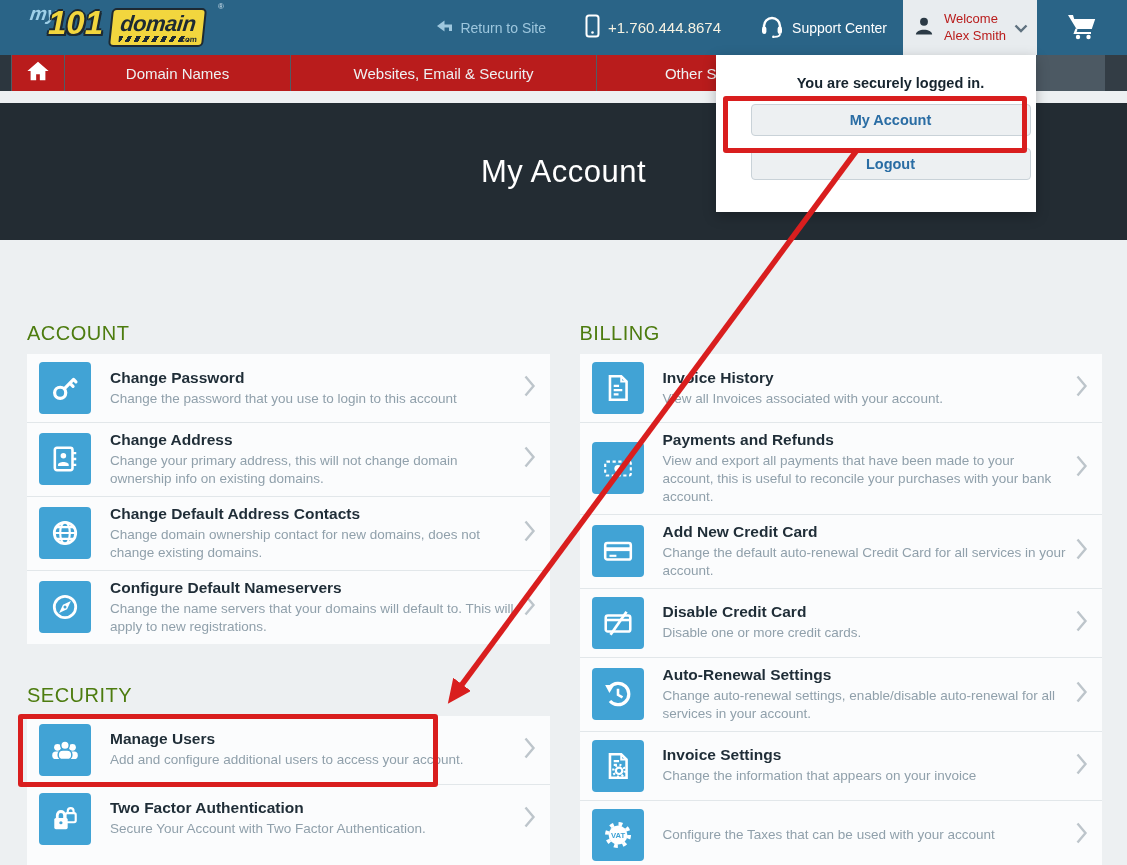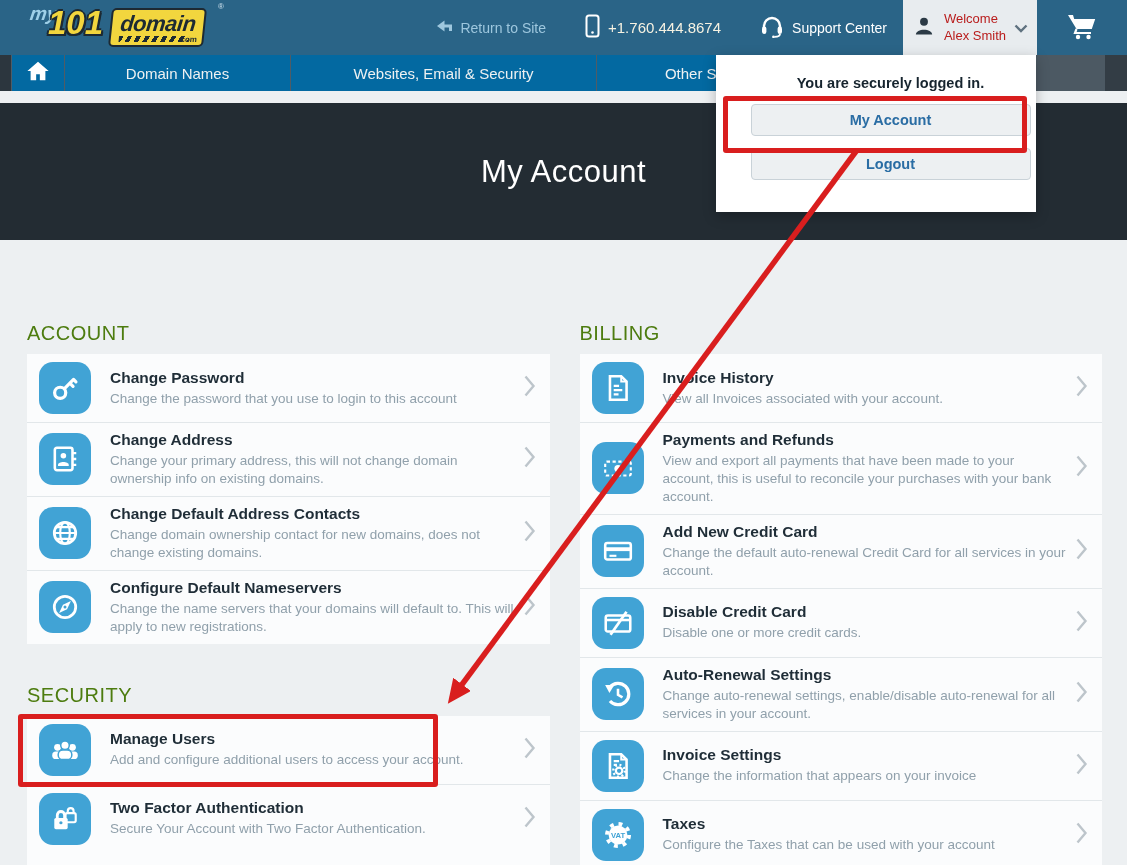--- a/index.html
+++ b/index.html
@@ -24,21 +24,21 @@
   .top-link { display:flex; align-items:center; gap:7px; font-size:14px; cursor:pointer; white-space:nowrap; }
   .top-link.return { color:#9ec7de; }
   .top-link.phone  { color:#f6f2e2; font-size:15px; }
   .top-link.support{ color:#ffffff; }
 
   .welcome-block { width:134px; flex:none; background:#e8ecef; display:flex; align-items:center; justify-content:center; gap:8px; cursor:pointer; }
   .welcome-text { font-size:13px; color:#b91c1c; line-height:1.25; }
   .cart-block { width:90px; flex:none; display:flex; align-items:center; justify-content:center; cursor:pointer; }
 
   
-  .navbar { position:absolute; top:55px; left:0; width:100%; height:36px; background:#0369a1; display:flex; align-items:stretch; z-index:5; }
+  .navbar { position:absolute; top:55px; left:0; width:100%; height:36px; background:#b91c1c; display:flex; align-items:stretch; z-index:5; }
   .nav-edge { width:11px; background:#2c363e; flex:none; }
   .nav-home { width:53px; flex:none; display:flex; align-items:center; justify-content:center; border-left:1px solid #505c65; cursor:pointer; }
   .nav-item { display:flex; align-items:center; justify-content:center; color:#eef1f2; font-size:15px; border-left:1px solid #505c65; cursor:pointer; white-space:nowrap; }
   .nav-item.w1 { width:226px; } .nav-item.w2 { width:306px; } .nav-item.w3 { width:236px; }
   .nav-fill { flex:1; }
   .nav-light { width:70px; background:#4c5963; flex:none; }
   .nav-dark { width:22px; background:#333d45; flex:none; }
 
   
   .hero { position:absolute; top:103px; left:0; width:100%; height:137px; background:#232c33; display:flex; align-items:center; justify-content:center; }
@@ -47,21 +47,21 @@
   
   .main { position:absolute; top:240px; left:0; width:100%; height:625px; background:#edf0f2; }
   .cols { display:flex; gap:30px; padding:82px 25px 0 27px; }
   .col { flex:1; min-width:0; }
   .sec-header { font-size:20px; color:#4d7c0f; letter-spacing:0.5px; line-height:22px; margin-bottom:10px; }
   .sec-security { margin-top:40px; }
   .card { background:#fbfcfd; }
   .card.tall { padding-bottom:14px; }
   .row { display:flex; align-items:center; padding:8px 14px 8px 12px; cursor:pointer; }
   .row + .row { border-top:1px solid #e2e7ea; }
-  .row-icon { width:52px; height:52px; background:#41a3d5; border-radius:14px; flex:none; display:flex; align-items:center; justify-content:center; }
+  .row-icon { width:52px; height:52px; background:#41a3d5; border-radius:4px; flex:none; display:flex; align-items:center; justify-content:center; }
   .row-text { flex:1; margin-left:19px; min-width:0; }
   .row-title { font-size:15.5px; font-weight:bold; color:#1f2d37; margin-bottom:3px; }
   .row-desc { font-size:13.5px; color:#90a0ab; line-height:1.33; }
   .row-chev { margin-left:10px; flex:none; }
 
   
   .dropdown { position:absolute; left:716px; top:55px; width:320px; height:157px; background:#ffffff; z-index:40;
               box-shadow:0 4px 12px rgba(0,0,0,0.25); text-align:center;padding-left:29px; }
   .dd-status { margin-top:20px; font-size:14.5px; font-weight:bold; color:#16242e; }
   .dd-btn { display:block; width:280px; margin:12px auto 0; padding:7px 0; background:#edf0f2; border:1px solid #c9d2d8;
@@ -410,21 +410,20 @@
 
           <div class="row">
             <span class="row-icon">
               <svg width="32" height="30" viewBox="0 0 30 28">
                   <circle cx="15" cy="14" r="8.8" fill="#fff"></circle>
                   <circle cx="15" cy="14" r="10.4" fill="none" stroke="#fff" stroke-width="3.6" stroke-dasharray="3.6 4.6"></circle>
                   <text x="15" y="16.8" font-size="7.2" font-weight="bold" fill="#41a3d5" text-anchor="middle" font-family="Liberation Sans, sans-serif">VAT</text>
                 </svg>
             </span>
             <span class="row-text">
-              <div class="row-title">Taxes</div>
               <div class="row-desc">Configure the Taxes that can be used with your account</div>
             </span>
             <span class="row-chev"><svg width="12" height="22" viewBox="0 0 12 22">
                   <path d="M1.5 1.5 l8 9.5 l-8 9.5" fill="none" stroke="#bdc5cb" stroke-width="2.4"></path>
                 </svg></span>
           </div>
         </div>
       </div>
 
     </div>

